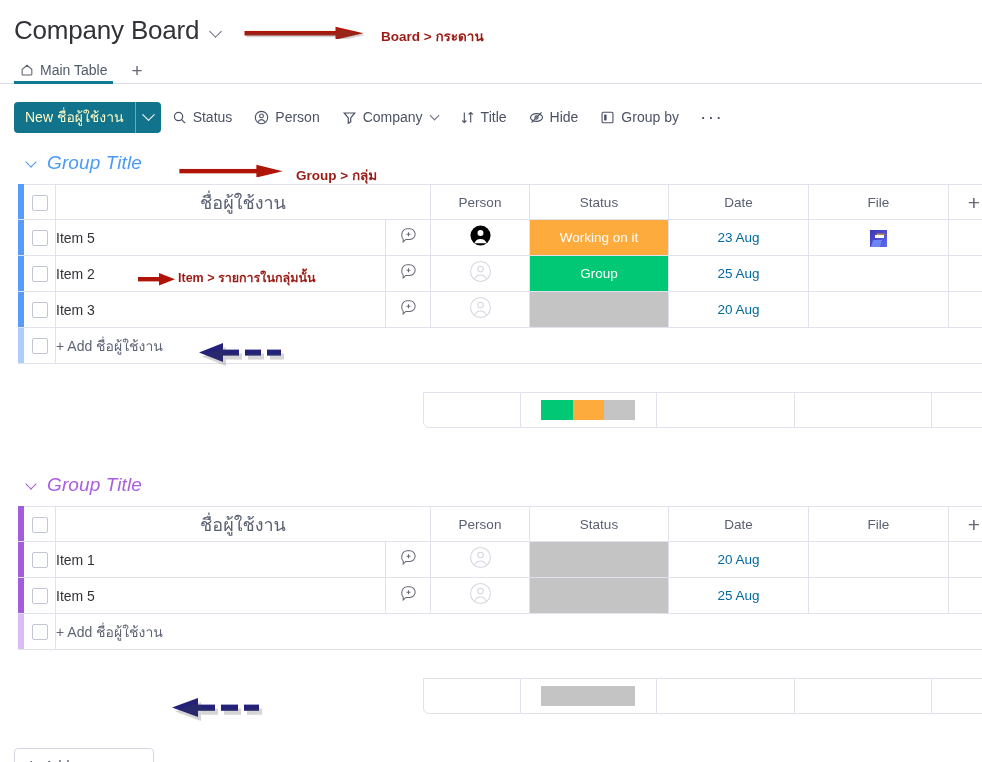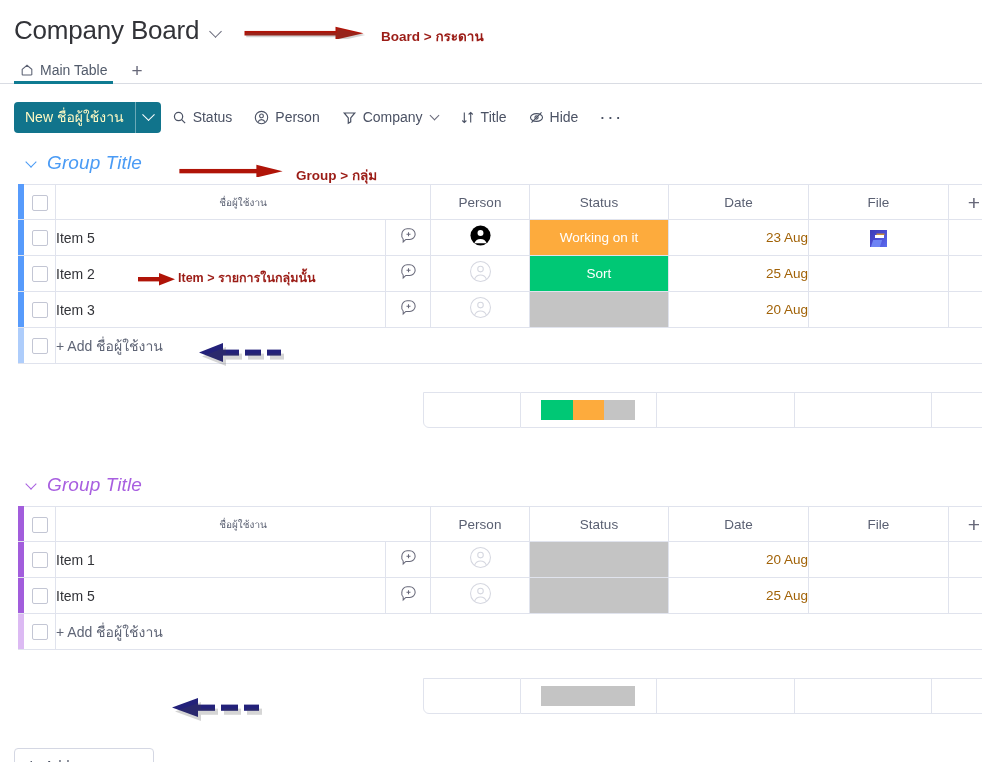--- a/index.html
+++ b/index.html
@@ -224,21 +224,21 @@
   .col-date  { width: 140px; }
   .col-file  { width: 140px; }
   .col-plus  { width: 51px; border-right: none !important; }
 
   .th-label {
     font-size: 13.5px;
     color: #5a6072;
     text-align: center;
   }
   .th-name {
-    font-size: 10px;
+    font-size: 18px;
     color: #5a6072;
     text-align: center;
   }
   .th-plus {
     text-align: center;
     font-size: 21px;
     color: #676879;
     cursor: pointer;
     line-height: 1;
   }
@@ -260,21 +260,21 @@
     white-space: nowrap;
   }
   .cell-add {
     font-size: 14px;
     color: #5f6576;
     padding-left: 24px;
     cursor: pointer;
     white-space: nowrap;
   }
   .cell-center { text-align: center; }
-  .cell-date { text-align: right; font-size: 13.5px; color: #a16207; }
+  .cell-date { text-align: center; font-size: 13.5px; color: #0369a1; }
   .status-pill {
     display: block;
     height: 100%;
     line-height: 35px;
     color: #fff;
     font-size: 13.5px;
     text-align: center;
   }
   .st-orange { background: #fdab3d; }
   .st-green  { background: #00c875; }
@@ -461,20 +461,29 @@
       <span>
         <svg width="15" height="15" viewBox="0 0 16 16" fill="none" stroke="#4b5264" stroke-width="1.2">
           <ellipse cx="8" cy="8" rx="6.4" ry="4.1"></ellipse>
             <circle cx="8" cy="8" r="1.7"></circle>
           <path d="M2.6 13.4L13.4 2.6"></path>
         </svg>
       </span>
       <span>Hide</span>
     </div>
 
+    <div class="tool">
+      <span>
+        <svg width="15" height="15" viewBox="0 0 16 16" fill="none" stroke="#4b5264" stroke-width="1.2">
+          <rect x="2.2" y="2.4" width="11.6" height="11.2" rx="1.2"></rect>
+          <rect x="4.4" y="4.9" width="2.6" height="6.2" fill="#4b5264" stroke="none"></rect>
+        </svg>
+      </span>
+      <span>Group by</span>
+    </div>
 
     <div class="tool-dots">···</div>
   </div>
 
   <div class="group">
     <div class="group-title-row">
       <span class="group-chev" style="color:#4a9bf5"></span>
       <span class="group-title" style="color:#4a9bf5">Group Title</span>
     </div>
 
@@ -557,21 +566,21 @@
           <td class="cell-center">
             <span class="person-icon">
               <svg width="23" height="23" viewBox="0 0 24 24" fill="none" stroke="#d5d7e0" stroke-width="1.1">
                 <circle cx="12" cy="12" r="10.4"></circle>
                     <circle cx="12" cy="9.5" r="2.9"></circle>
                 <path d="M5.9 19.8a6.6 6.6 0 0 1 12.2 0"></path>
               </svg>
             </span>
           </td>
           <td>
-            <span class="status-pill st-green">Sort</span>
+            <span class="status-pill st-green">Group</span>
           </td>
           <td class="cell-date">25 Aug</td>
           <td class="cell-center"></td>
           <td></td>
         </tr>
 
         <tr>
           <td class="col-accent">
                 <div class="accent-bar" style="background:#579bfc"></div>
               </td>

